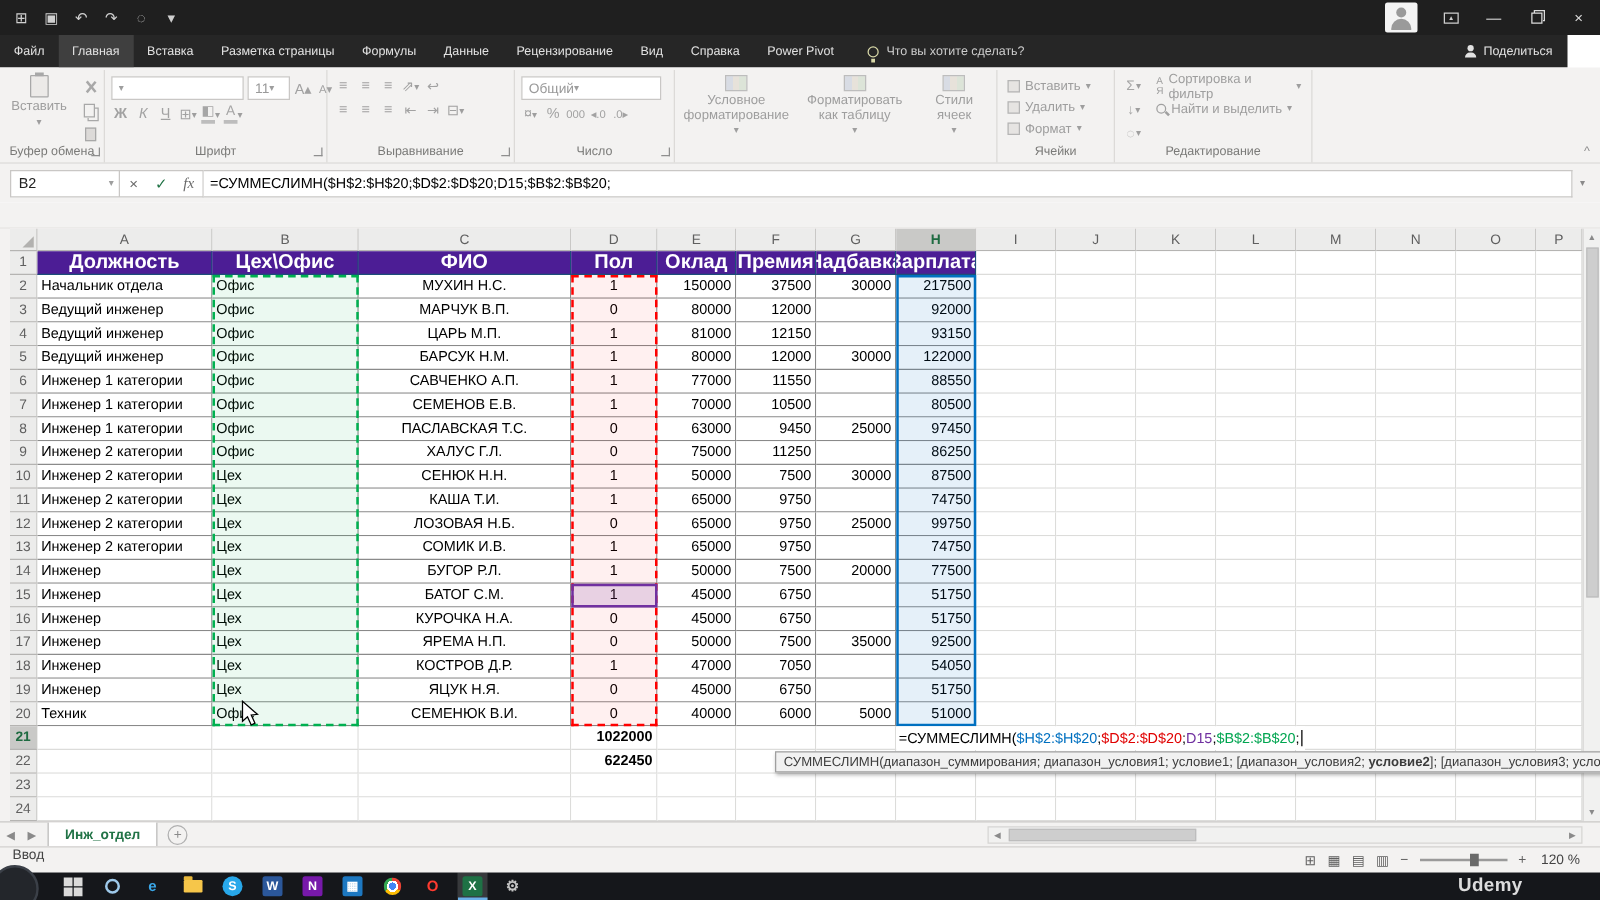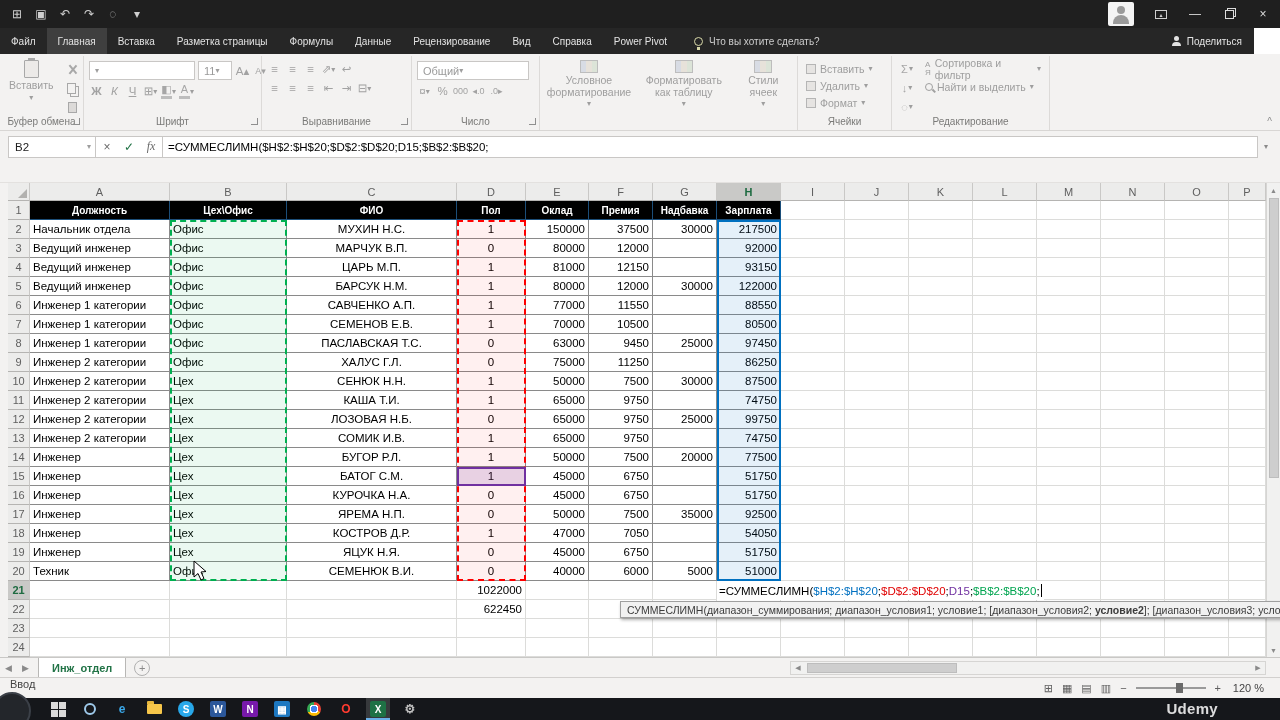--- a/index.html
+++ b/index.html
@@ -81,23 +81,23 @@
 .sheetwrap{position:absolute;top:183px;left:0;width:1280px;height:474px;background:#f3f2f1}
 .grid{position:absolute;left:8px;top:0;width:1258px;height:474px;background:#fff;display:grid;
   grid-template-columns:22px 140px 117px 170px 69px 63px repeat(10,64px) 37px;
   grid-template-rows:18px repeat(24,19px)}
 .ch,.rh{background:#ececeb;border-right:1px solid #c9c8c6;border-bottom:1px solid #b5b4b2;color:#5f5f5f;font-size:11px;display:flex;align-items:center;justify-content:center;overflow:hidden}
 .ch.hl,.rh.hl{background:#c9c9c7;color:#1e6b41;font-weight:bold}
 .corner{position:relative}
 .corner::after{content:'';position:absolute;right:2px;bottom:2px;border-left:9px solid transparent;border-bottom:9px solid #b2b1af}
 .cell{background:#fff;border-right:1px solid #dcdcda;border-bottom:1px solid #dcdcda;font-size:11.5px;color:#000;display:flex;align-items:center;padding:0 3px;white-space:nowrap;overflow:hidden}
 .cell.tb{border-right:1px solid #8a8a8a;border-bottom:1px solid #8a8a8a}
-.cell.th{background:#000000;color:#fff;font-weight:bold;justify-content:center;border-right:1px solid #1c4e79;border-bottom:1px solid #1c4e79;font-size:10px}
+.cell.th{background:#4c1d95;color:#fff;font-weight:bold;justify-content:center;border-right:1px solid #1c4e79;border-bottom:1px solid #1c4e79;font-size:16px}
 .al{justify-content:flex-start}.ac{justify-content:center}.ar{justify-content:flex-end}
-.sum{font-weight:400}
+.sum{font-weight:700}
 
 .ov{position:absolute;pointer-events:none;z-index:5}
 .ov-green{left:162px;top:37px;width:117px;height:361px;border:2px dashed #00B050;background:rgba(0,176,80,.08)}
 .ov-red{left:449px;top:37px;width:69px;height:361px;border:2px dashed #FF0000;background:rgba(255,0,0,.06)}
 .ov-blue{left:709px;top:37px;width:64px;height:361px;border:2px solid #0070C0;background:rgba(0,112,192,.10)}
 .ov-purple{left:449px;top:284px;width:69px;height:19px;border:2px solid #7030A0;background:rgba(112,48,160,.16)}
 .editcell{position:absolute;left:709px;top:398px;height:19px;display:flex;align-items:center;background:#fff;padding:0 2px;font-size:11.5px;white-space:nowrap;z-index:8}
 .c-default{color:#000}.c-blue{color:#0070C0}.c-red{color:#E00000}.c-purple{color:#7030A0}.c-green{color:#00A550}
 .caret{width:1px;height:13px;background:#000;margin-left:1px}
 .ftip{position:absolute;left:612px;top:418px;height:17px;display:flex;align-items:center;background:#f1f1f1;border:1px solid #9f9f9f;box-shadow:1px 2px 3px rgba(0,0,0,.3);font-size:10.5px;color:#3c3c3c;padding:0 6px;white-space:nowrap;z-index:9}

